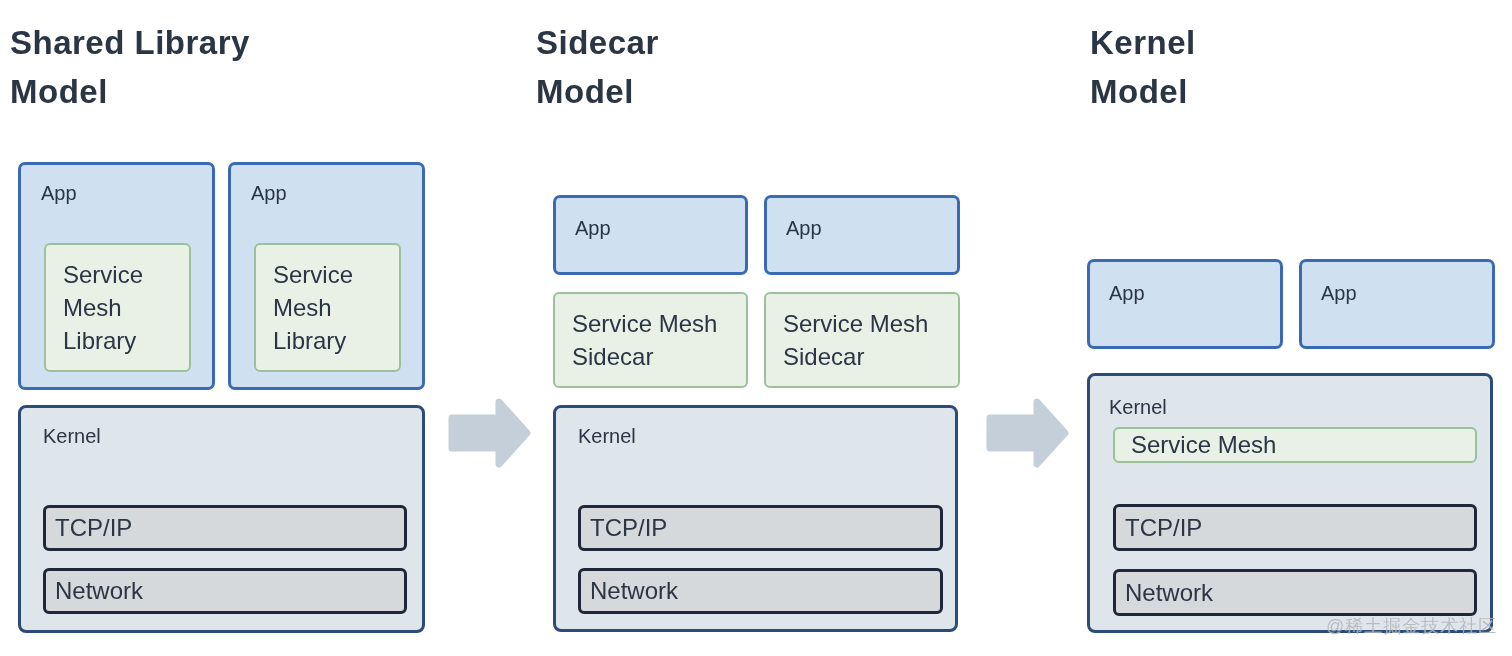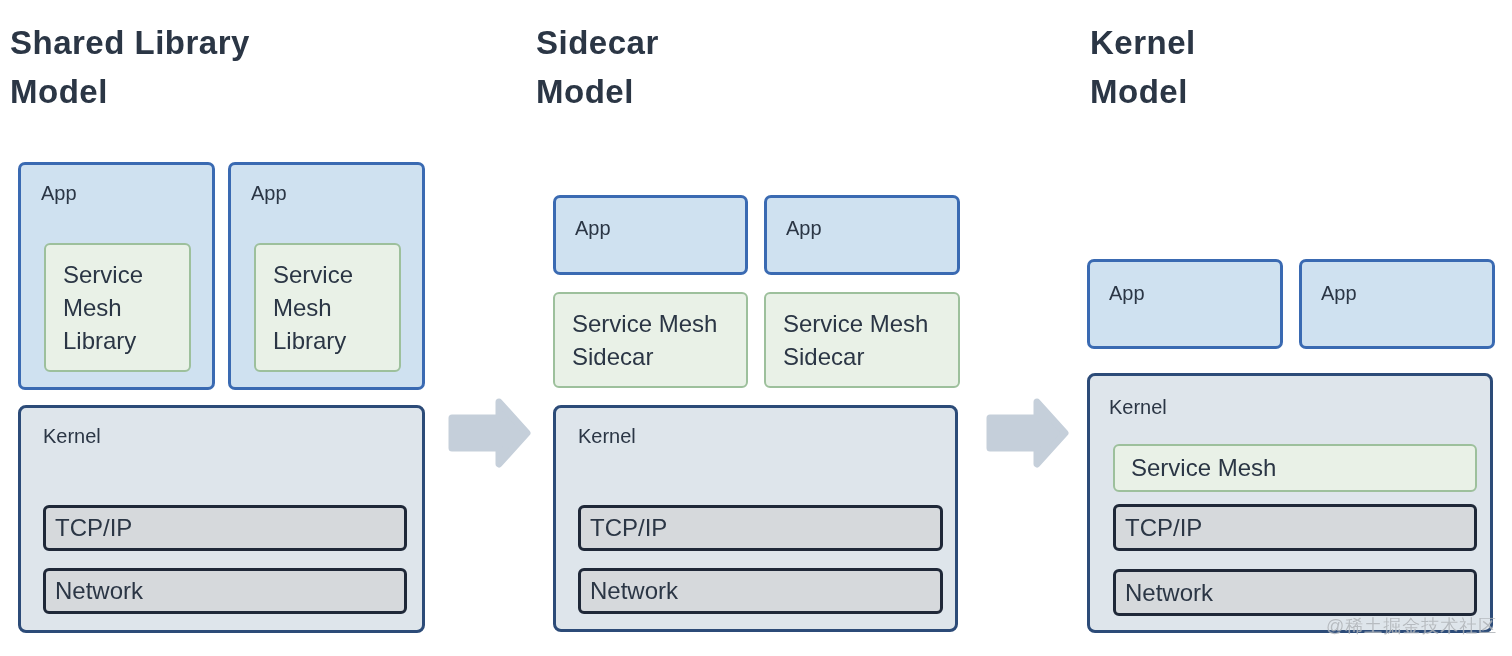--- a/index.html
+++ b/index.html
@@ -131,21 +131,21 @@
 
   <div class="box app-box" style="left:1087px;top:259px;width:196px;height:90px;">
     <div class="box-label" style="left:19px;top:20px;">App</div>
   </div>
   <div class="box app-box" style="left:1299px;top:259px;width:196px;height:90px;">
     <div class="box-label" style="left:19px;top:20px;">App</div>
   </div>
 
   <div class="box kernel-box" style="left:1087px;top:373px;width:406px;height:260px;">
     <div class="box-label" style="left:19px;top:20px;">Kernel</div>
-    <div class="box green-box sm-flex" style="left:23px;top:68px;width:364px;height:48px;">
+    <div class="box green-box sm-flex" style="left:23px;top:51px;width:364px;height:36px;">
       <span>Service Mesh</span>
     </div>
     <div class="box layer-box" style="left:23px;top:128px;width:364px;height:47px;">
       <span>TCP/IP</span>
     </div>
     <div class="box layer-box" style="left:23px;top:193px;width:364px;height:47px;">
       <span>Network</span>
     </div>
   </div>
 

